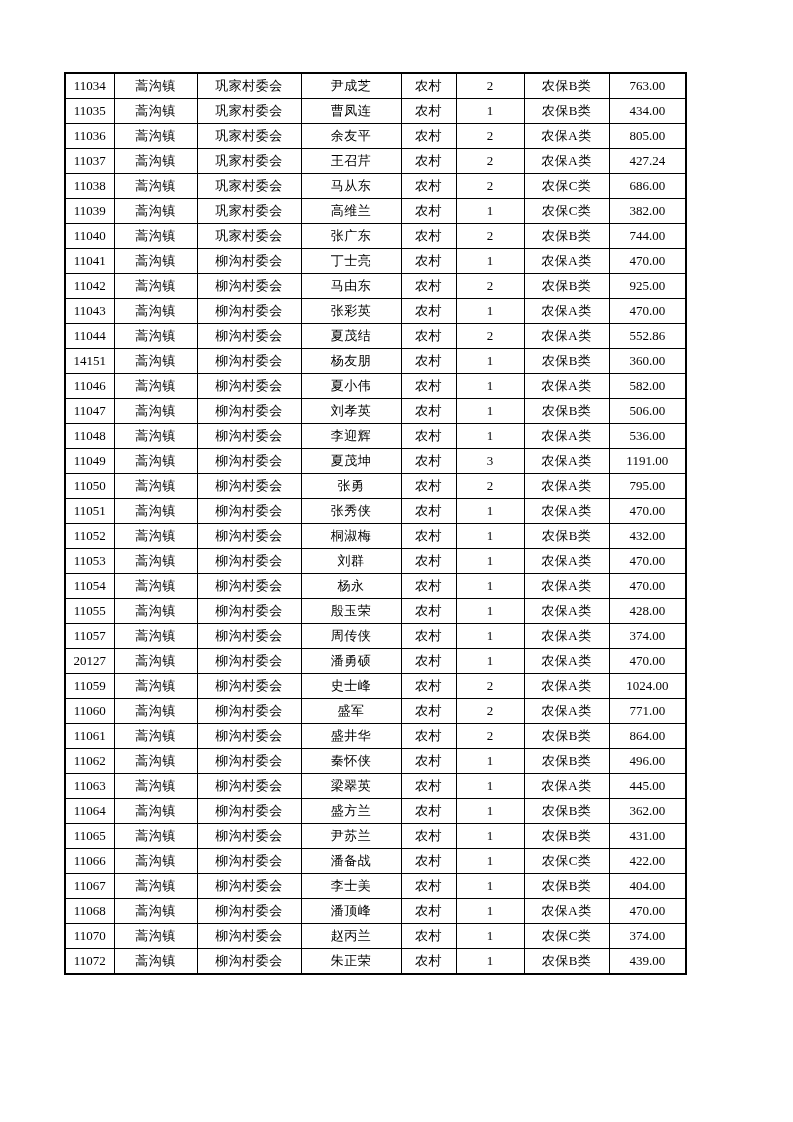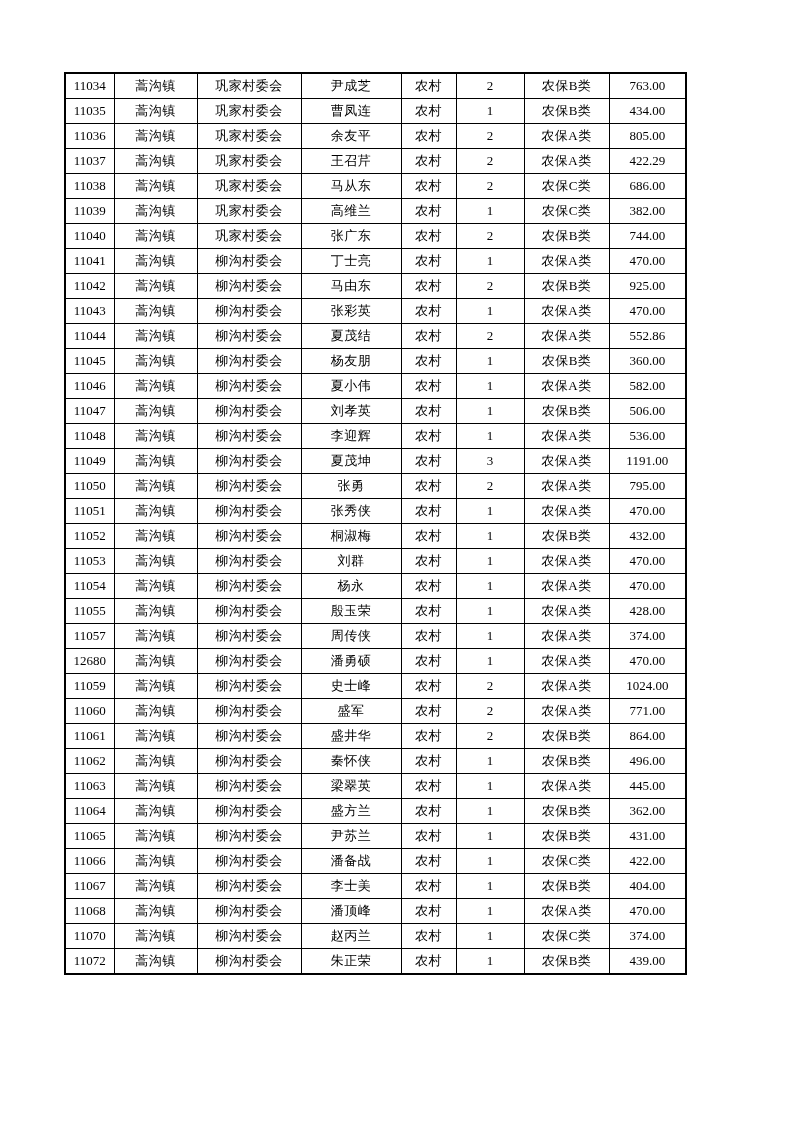--- a/index.html
+++ b/index.html
@@ -96,21 +96,21 @@
           <td class="num">805.00</td>
         </tr>
         <tr>
           <td class="num">11037</td>
           <td>蒿沟镇</td>
           <td>巩家村委会</td>
           <td>王召芹</td>
           <td>农村</td>
           <td class="num">2</td>
           <td>农保A类</td>
-          <td class="num">422.29</td>
+          <td class="num">427.24</td>
         </tr>
         <tr>
           <td class="num">11038</td>
           <td>蒿沟镇</td>
           <td>巩家村委会</td>
           <td>马从东</td>
           <td>农村</td>
           <td class="num">2</td>
           <td>农保C类</td>
           <td class="num">686.00</td>
@@ -169,21 +169,21 @@
           <td class="num">11044</td>
           <td>蒿沟镇</td>
           <td>柳沟村委会</td>
           <td>夏茂结</td>
           <td>农村</td>
           <td class="num">2</td>
           <td>农保A类</td>
           <td class="num">552.86</td>
         </tr>
         <tr>
-          <td class="num">11045</td>
+          <td class="num">14151</td>
           <td>蒿沟镇</td>
           <td>柳沟村委会</td>
           <td>杨友朋</td>
           <td>农村</td>
           <td class="num">1</td>
           <td>农保B类</td>
           <td class="num">360.00</td>
         </tr>
         <tr>
           <td class="num">11046</td>
@@ -289,21 +289,21 @@
           <td class="num">11057</td>
           <td>蒿沟镇</td>
           <td>柳沟村委会</td>
           <td>周传侠</td>
           <td>农村</td>
           <td class="num">1</td>
           <td>农保A类</td>
           <td class="num">374.00</td>
         </tr>
         <tr>
-          <td class="num">12680</td>
+          <td class="num">20127</td>
           <td>蒿沟镇</td>
           <td>柳沟村委会</td>
           <td>潘勇硕</td>
           <td>农村</td>
           <td class="num">1</td>
           <td>农保A类</td>
           <td class="num">470.00</td>
         </tr>
         <tr>
           <td class="num">11059</td>

